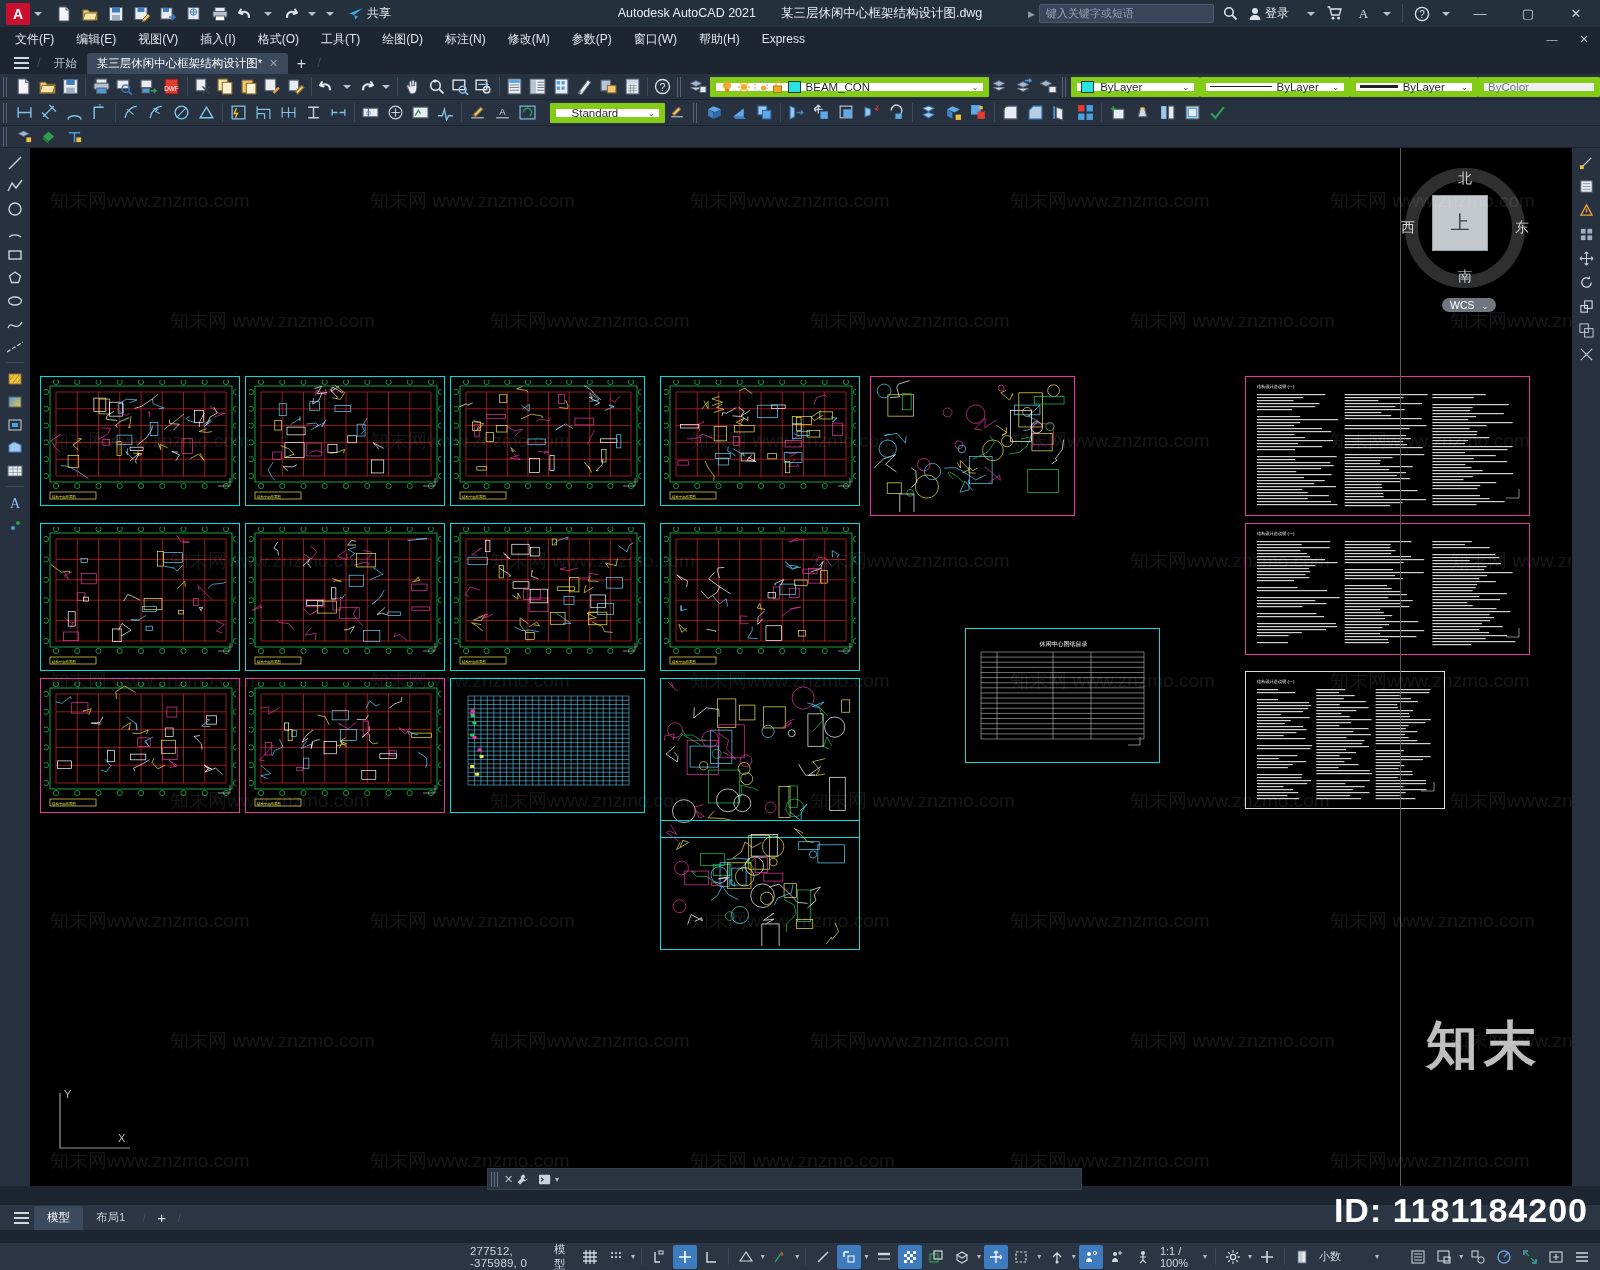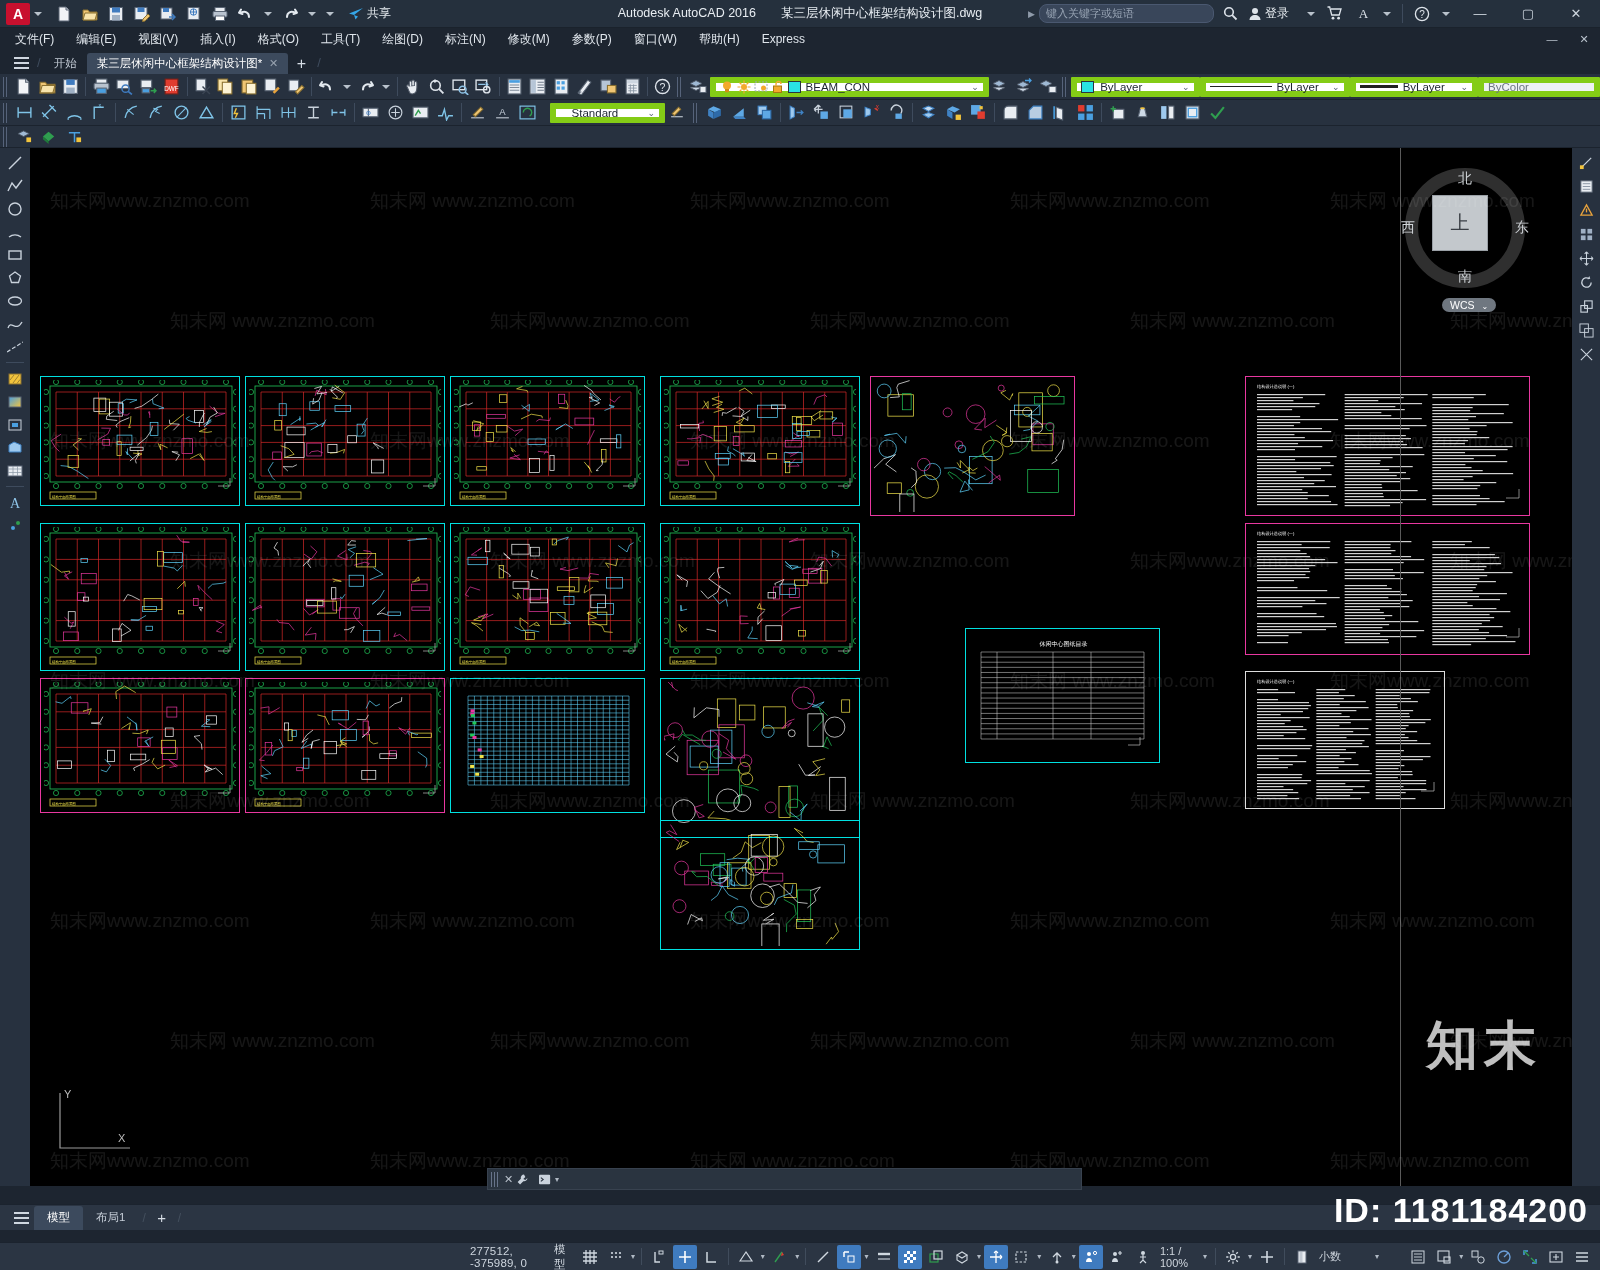--- a/index.html
+++ b/index.html
@@ -25,21 +25,21 @@
            border-top:4px solid #b9c2cc; margin:0 4px; }
   .qa-icons { display:flex; align-items:center; gap:2px; margin-left:6px; }
   .qa-btn { width:24px;height:22px;display:flex;align-items:center;justify-content:center;
             border-radius:2px; cursor:pointer; }
   .share { display:flex;align-items:center;gap:3px;margin-left:10px;color:#e4e9ee;font-size:12px;cursor:pointer;}
   .title-center { position:absolute; left:0; right:0; text-align:center; font-size:12.5px; color:#e8edf2;
                   pointer-events:none; }
   .title-right { margin-left:auto; display:flex; align-items:center; gap:4px; padding-right:2px; }
   .search-box {
     width:175px;height:19px;background:#39465a;border:1px solid #4a5870;color:#97a3b3;
-    font-size:11px; padding:0 6px; line-height:17px; border-radius:8px;
+    font-size:11px; padding:0 6px; line-height:17px; border-radius:2px;
   }
   .win-btn { width:44px;height:28px;display:flex;align-items:center;justify-content:center;
              color:#cdd5de; font-size:13px; cursor:pointer;}
   
   .menubar { height:22px; background:#1d2530; display:flex; align-items:center; padding-left:4px; gap:0; position:relative;}
   .menubar .mi { padding:2px 11px; font-size:12px; color:#dfe5eb; cursor:pointer; }
   .mini-btns { margin-left:auto; display:flex; }
   .mini-btn { width:32px;height:22px;display:flex;align-items:center;justify-content:center;color:#b9c2cc;font-size:11px;cursor:pointer;}
   
   .filetabs { height:24px; background:#1d2530; display:flex; align-items:flex-end; padding-left:8px; }
@@ -209,21 +209,21 @@
   </div>
 
   <div class="share">
     <svg width="16" height="14" viewBox="0 0 16 14">
         <path d="M15 1L1 6.5l5 1.5L15 1zM6 8l1.5 4.5L10 9.5 6 8z" fill="#35a6e8"></path>
       </svg>
     <span>共享</span>
   </div>
 
   <div class="title-center">
-    <span>Autodesk AutoCAD 2016</span>
+    <span>Autodesk AutoCAD 2021</span>
     <span style="display:inline-block;width:18px"></span>
     <span>某三层休闲中心框架结构设计图.dwg</span>
   </div>
 
   <div class="title-right">
     <span style="color:#8e9aa9;font-size:9px">▶</span>
     <div class="search-box">键入关键字或短语</div>
     <div class="qa-btn">
       <svg width="15" height="15" viewBox="0 0 15 15">
           <circle cx="6" cy="6" r="4.3" fill="none" stroke="#dde3ea" stroke-width="1.6"></circle>

